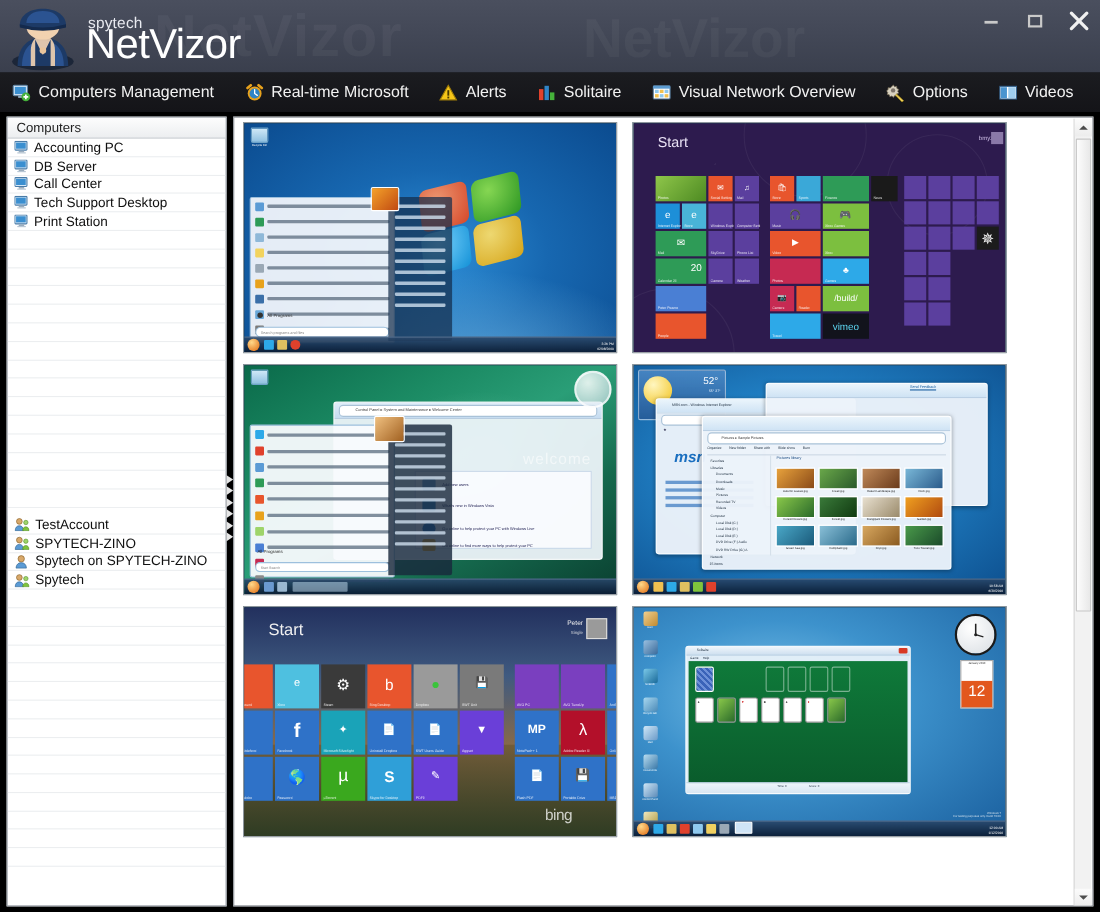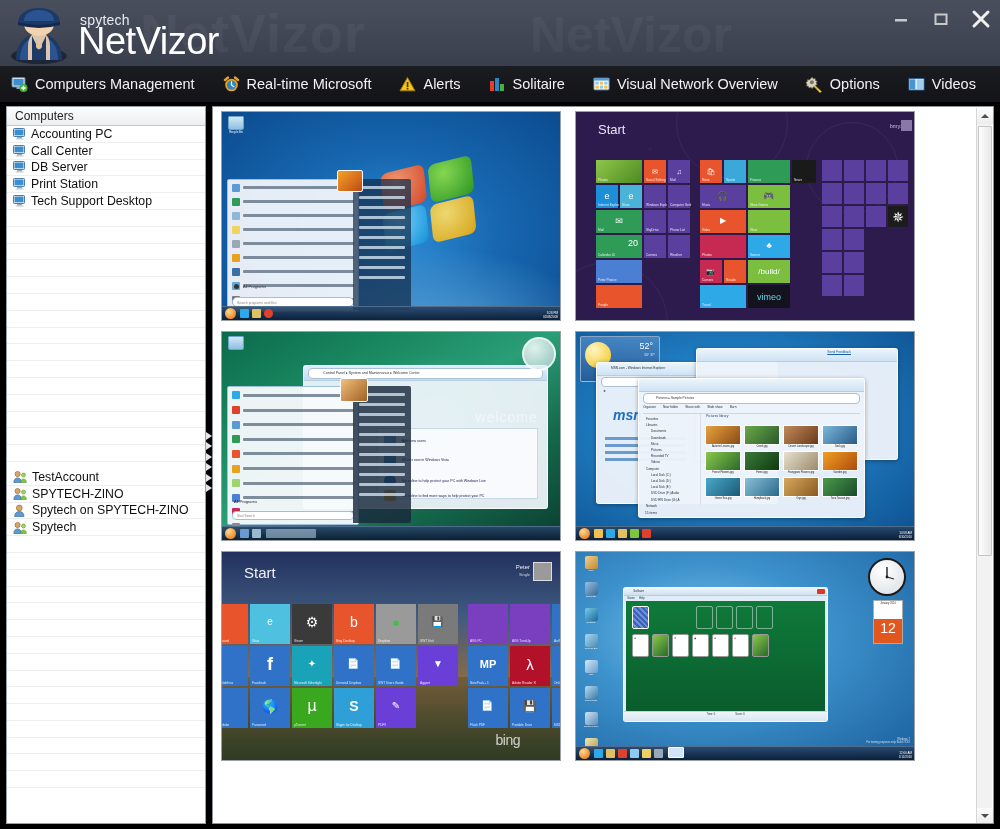--- a/index.html
+++ b/index.html
@@ -331,54 +331,54 @@
         </li>
         <li class="lrow">
           <span class="pcicon">
             <svg width="13" height="12" viewBox="0 0 13 12">
                 <rect x="0.5" y="0.5" width="11" height="8" rx=".8" fill="#d9e9f7" stroke="#4a7ca8"></rect>
                 <rect x="1.6" y="1.6" width="8.8" height="5.6" fill="#3b8fd0"></rect>
                 <rect x="4" y="9" width="5" height="1.6" fill="#9aacbd"></rect>
                 <rect x="2.6" y="10.4" width="8" height="1.2" rx=".4" fill="#b9c7d4"></rect>
               </svg>
           </span>
+          <span>DB Server</span>
+        </li>
+        <li class="lrow">
+          <span class="pcicon">
+            <svg width="13" height="12" viewBox="0 0 13 12">
+                <rect x="0.5" y="0.5" width="11" height="8" rx=".8" fill="#d9e9f7" stroke="#4a7ca8"></rect>
+                <rect x="1.6" y="1.6" width="8.8" height="5.6" fill="#3b8fd0"></rect>
+                <rect x="4" y="9" width="5" height="1.6" fill="#9aacbd"></rect>
+                <rect x="2.6" y="10.4" width="8" height="1.2" rx=".4" fill="#b9c7d4"></rect>
+              </svg>
+          </span>
           <span>Call Center</span>
         </li>
         <li class="lrow">
           <span class="pcicon">
             <svg width="13" height="12" viewBox="0 0 13 12">
                 <rect x="0.5" y="0.5" width="11" height="8" rx=".8" fill="#d9e9f7" stroke="#4a7ca8"></rect>
                 <rect x="1.6" y="1.6" width="8.8" height="5.6" fill="#3b8fd0"></rect>
                 <rect x="4" y="9" width="5" height="1.6" fill="#9aacbd"></rect>
                 <rect x="2.6" y="10.4" width="8" height="1.2" rx=".4" fill="#b9c7d4"></rect>
               </svg>
           </span>
-          <span>DB Server</span>
+          <span>Tech Support Desktop</span>
         </li>
         <li class="lrow">
           <span class="pcicon">
             <svg width="13" height="12" viewBox="0 0 13 12">
                 <rect x="0.5" y="0.5" width="11" height="8" rx=".8" fill="#d9e9f7" stroke="#4a7ca8"></rect>
                 <rect x="1.6" y="1.6" width="8.8" height="5.6" fill="#3b8fd0"></rect>
                 <rect x="4" y="9" width="5" height="1.6" fill="#9aacbd"></rect>
                 <rect x="2.6" y="10.4" width="8" height="1.2" rx=".4" fill="#b9c7d4"></rect>
               </svg>
           </span>
           <span>Print Station</span>
-        </li>
-        <li class="lrow">
-          <span class="pcicon">
-            <svg width="13" height="12" viewBox="0 0 13 12">
-                <rect x="0.5" y="0.5" width="11" height="8" rx=".8" fill="#d9e9f7" stroke="#4a7ca8"></rect>
-                <rect x="1.6" y="1.6" width="8.8" height="5.6" fill="#3b8fd0"></rect>
-                <rect x="4" y="9" width="5" height="1.6" fill="#9aacbd"></rect>
-                <rect x="2.6" y="10.4" width="8" height="1.2" rx=".4" fill="#b9c7d4"></rect>
-              </svg>
-          </span>
-          <span>Tech Support Desktop</span>
         </li>
         <li class="lrow empty"></li>
         <li class="lrow empty"></li>
         <li class="lrow empty"></li>
         <li class="lrow empty"></li>
         <li class="lrow empty"></li>
         <li class="lrow empty"></li>
         <li class="lrow empty"></li>
         <li class="lrow empty"></li>
         <li class="lrow empty"></li>

